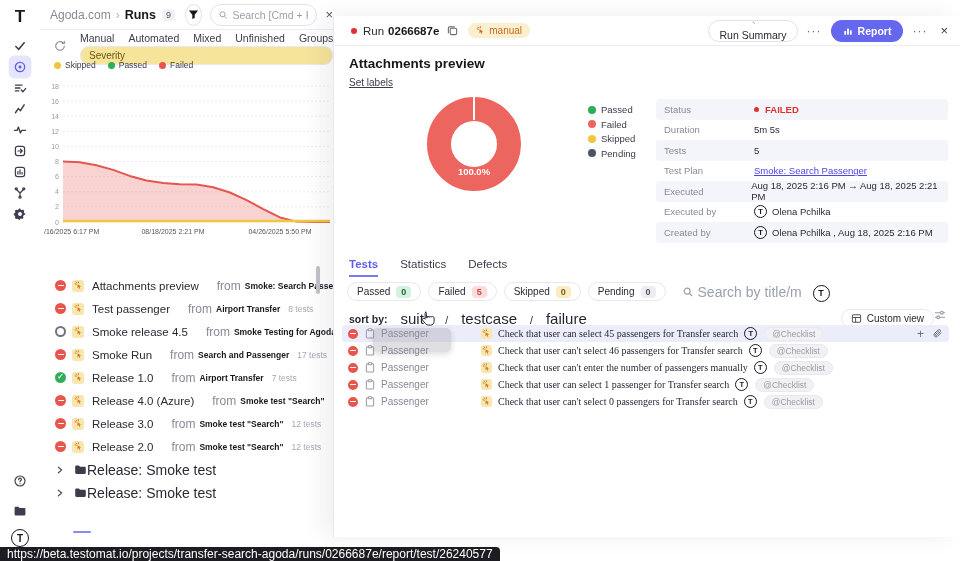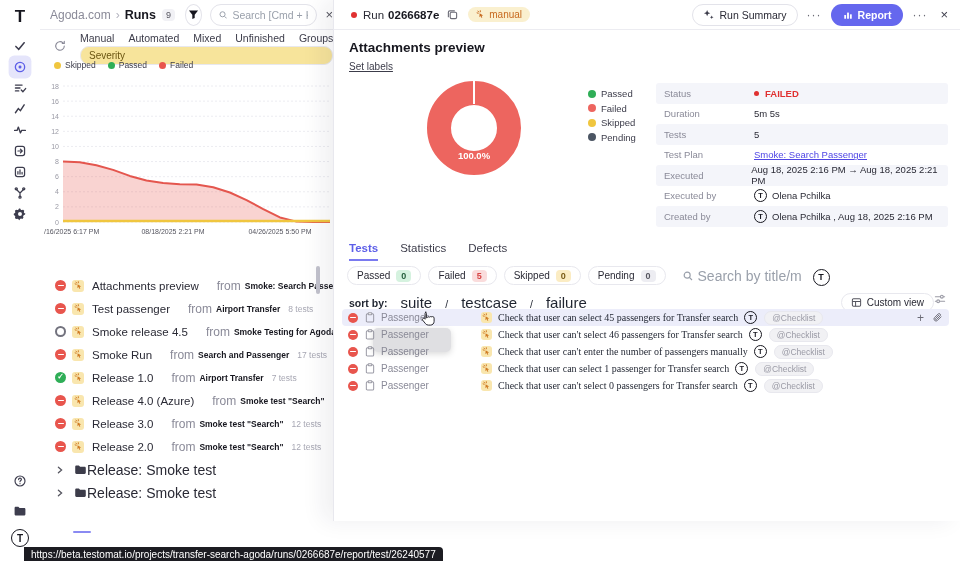--- a/index.html
+++ b/index.html
@@ -55,29 +55,29 @@
   .r-suite { font-size:8.5px; font-weight:700; color:#17171f; margin-left:4px; white-space:nowrap; }
   .r-tests { font-size:8.5px; color:#a7a7b3; margin-left:8px; white-space:nowrap; }
   .folder-row { height:23px; display:flex; align-items:center; padding-left:16px; cursor:pointer; }
   .folder-row svg.chev { width:8px; height:8px; color:#55555f; }
   .folder-row svg.fold { width:13px; height:13px; margin-left:10px; color:#3c3c4a; }
   .f-label { font-size:14px; color:#2a2a35; }
   .pagination-line { position:absolute; left:33px; top:531px; width:18px; height:2px; background:#8a8af2; border-radius:1px; }
   .lp-scrollthumb { position:absolute; right:13px; top:266px; width:4px; height:28px; background:#c2c2cc; border-radius:2px; }
 
   
-  .right-panel { position:absolute; left:333px; top:0; width:627px; height:521px; background:#fff; border-left:1px solid #e8e8ee; box-shadow:-10px 0 22px rgba(30,30,60,.07); z-index:5; }
+  .right-panel { position:absolute; left:333px; top:16px; width:627px; height:521px; background:#fff; border-left:1px solid #e8e8ee; box-shadow:-10px 0 22px rgba(30,30,60,.07); z-index:5; }
   .rp-header { position:absolute; left:0; top:0; width:100%; height:30px; border-bottom:1px solid #ececf1; display:flex; align-items:center; }
   .dot-red { width:6px; height:6px; border-radius:50%; background:#e03131; margin-left:17px; flex:0 0 auto; }
   .run-label { font-size:11.5px; color:#2a2a35; margin-left:6px; }
   .run-id { font-size:11.5px; font-weight:700; color:#17171f; margin-left:4px; }
   .copy-btn { margin-left:8px; color:#6b6b76; cursor:pointer; display:flex; }
   .manual-badge { display:flex; align-items:center; gap:4px; background:#faf0cf; color:#c76a1f; border-radius:9px; padding:2px 8px; font-size:10px; margin-left:10px; cursor:default; }
   .rp-header-right { margin-left:auto; display:flex; align-items:center; gap:7px; margin-right:12px; }
-  .btn-outline { display:flex; align-items:center; gap:5px; height:22px; border:1px solid #e3e3ea; border-radius:11px; background:#fff; padding:0 10px; font-size:10.5px; color:#2a2a35; cursor:pointer; }
+  .btn-outline { display:flex; align-items:center; gap:5px; height:22px; border:1px solid #e3e3ea; border-radius:11px; background:#fff; padding:0 10px; font-size:10.5px; color:#2a2a35; cursor:pointer;flex-direction:column; }
   .btn-ghost { border:none; background:transparent; color:#6b6b76; font-size:12px; letter-spacing:1px; cursor:pointer; padding:0 2px; }
   .btn-primary { display:flex; align-items:center; gap:5px; height:22px; border:none; border-radius:11px; background:#6567ee; padding:0 12px; font-size:10.5px; color:#fff; font-weight:600; cursor:pointer; }
   .rp-close { font-size:13px; color:#3c3c4a; cursor:pointer; margin-left:4px; }
 
   .rp-title { position:absolute; left:15px; top:40px; font-size:13.5px; font-weight:700; color:#17171f; }
   .set-labels { position:absolute; left:15px; top:61px; font-size:10px; color:#3c3c4a; text-decoration:underline; cursor:pointer; }
 
   .donut-wrap { position:absolute; left:85px; top:73px; width:110px; height:110px; }
   .donut-legend { position:absolute; left:254px; top:88px; display:flex; flex-direction:column; gap:3.5px; }
   .dleg-item { display:flex; align-items:center; gap:5px; font-size:9.5px; color:#3c3c4a; }
@@ -127,21 +127,21 @@
   .t-manual { margin-left:28px; }
   .t-title { font-size:10px; color:#1f2430; margin-left:6px; white-space:nowrap; cursor:pointer;font-family:Liberation Serif, serif; }
   .t-tag { font-size:8.5px; color:#9a9aa5; background:#f1f1f4; border:1px solid #e8e8ee; border-radius:8px; padding:1px 7px; margin-left:7px; white-space:nowrap; }
   .t-actions { margin-left:auto; display:none; align-items:center; gap:8px; color:#6b6b76; }
   .test-row.hover .t-actions { display:flex; }
   .t-plus { font-size:12px; cursor:pointer; line-height:10px; }
 
   .ghost-box { position:absolute; left:373px; top:328px; width:78px; height:24px; background:rgba(140,140,150,.28); border-radius:5px; z-index:8; box-shadow:0 2px 6px rgba(0,0,0,.15); }
   .cursor-hand { position:absolute; left:420px; top:311px; z-index:9; }
 
-  .status-tooltip { position:absolute; left:0; bottom:0; height:14px; background:#1c1c22; color:#fff; font-size:10px; display:flex; align-items:center; padding:0 7px; border-top-right-radius:4px; z-index:10; white-space:nowrap;margin-left:24px; }
+  .status-tooltip { position:absolute; left:0; bottom:0; height:14px; background:#1c1c22; color:#fff; font-size:12px; display:flex; align-items:center; padding:0 7px; border-top-right-radius:4px; z-index:10; white-space:nowrap; }
 
   svg { display:block; }
   text { font-family:"Liberation Sans", sans-serif; }
 </style>
 </head>
 <body>
 
 <div class="app">
 
   <div class="rail">

